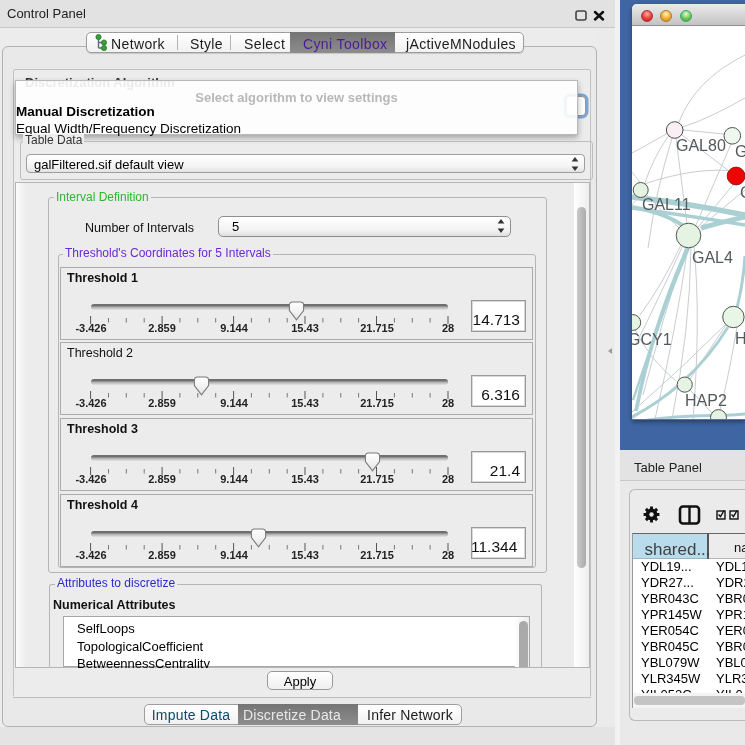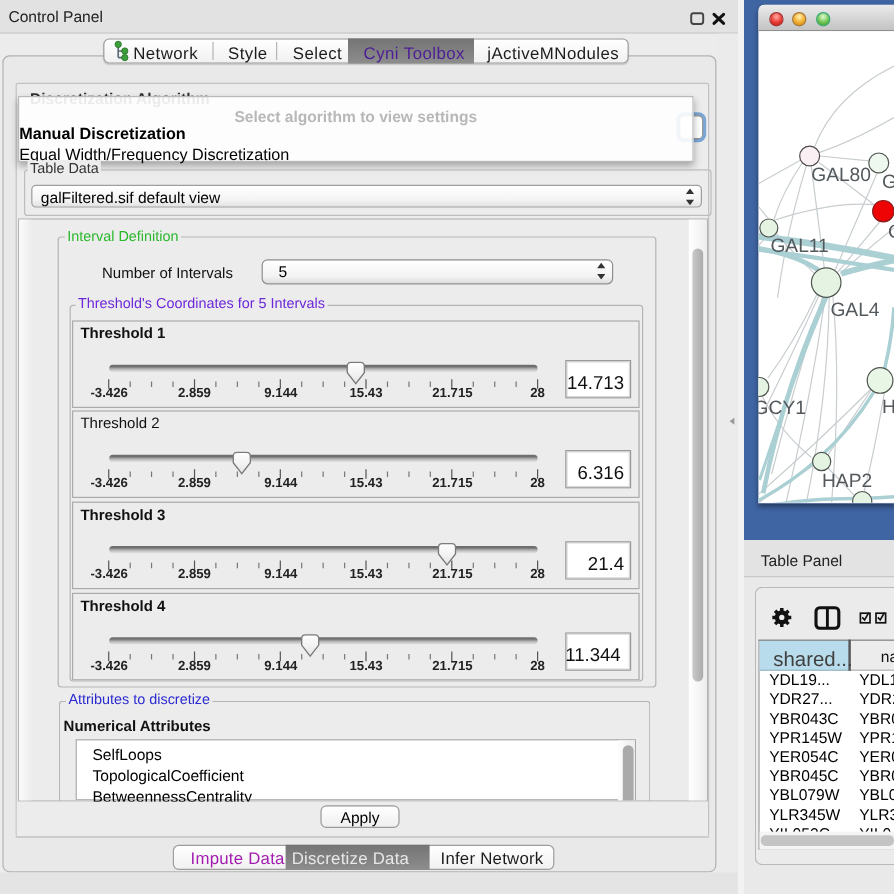--- a/index.html
+++ b/index.html
@@ -270,21 +270,21 @@
 <div class="abs" style="left:515px;top:617px;width:14px;height:50px;background:linear-gradient(90deg,#fdfdfd,#ededed)"></div>
 <div class="abs" style="left:519px;top:621px;width:9px;height:46px;background:#aaaaaa;border-radius:4.5px 4.5px 0 0"></div>
 
 <div class="abs" style="left:14px;top:668px;width:576px;height:29px;background:#ececec"></div>
 <div class="abs" style="left:267px;top:671px;width:66px;height:19px;background:linear-gradient(#ffffff,#efefef);border:1px solid #9a9a9a;border-radius:5px"></div>
 <div class="abs" style="left:267px;top:674px;width:66px;text-align:center;font-size:13px;color:#000">Apply</div>
 <div class="abs" style="left:13px;top:697px;width:578px;height:1px;background:#bdbdbd"></div>
 
 <div class="abs" style="left:144px;top:704px;width:318px;height:21px;border:1px solid #9d9d9d;border-radius:5px;background:linear-gradient(#ffffff,#f1f1f1)"></div>
 <div class="abs" style="left:238px;top:704px;width:120px;height:21px;background:linear-gradient(#747474,#8d8d8d)"></div>
-<div class="abs" style="left:144px;top:706.5px;width:108px;text-align:center;font-size:14px;letter-spacing:0.2px;color:#a21caf">Impute Data</div>
+<div class="abs" style="left:144px;top:706.5px;width:94px;text-align:center;font-size:14px;letter-spacing:0.2px;color:#0c4a6e">Impute Data</div>
 <div class="abs" style="left:238px;top:706.5px;width:108px;text-align:center;font-size:14px;letter-spacing:0.2px;color:#e8e8e8">Discretize Data</div>
 <div class="abs" style="left:358px;top:706.5px;width:104px;text-align:center;font-size:14px;letter-spacing:0.2px;color:#1c1c1c">Infer Network</div>
 
 <div class="abs" style="left:620px;top:0;width:125px;height:450px;background:#3f65a3"></div>
 
 <div class="abs" style="left:632px;top:4px;width:113px;height:416px;background:#fff;border-radius:5px 0 0 0;border-bottom:1px solid #5f729b;box-shadow:0 2px 4px rgba(0,0,0,0.4)"></div>
 <div class="abs" style="left:632px;top:4px;width:113px;height:22px;background:linear-gradient(#ebebeb,#c3c3c3);border-bottom:1px solid #8f8f8f;border-radius:5px 0 0 0"></div>
 <div class="abs" style="left:641px;top:10px;width:12px;height:12px;border-radius:50%;background:radial-gradient(circle at 50% 30%,#ff9a95 8%,#e83b34 55%,#b61e17);border:0.5px solid #a33"></div>
 <div class="abs" style="left:660px;top:10px;width:12px;height:12px;border-radius:50%;background:radial-gradient(circle at 50% 30%,#ffe9a0 8%,#f0ad2d 55%,#c8861a);border:0.5px solid #a73"></div>
 <div class="abs" style="left:680px;top:10px;width:12px;height:12px;border-radius:50%;background:radial-gradient(circle at 50% 30%,#d2f5c0 8%,#6fc353 55%,#3f9427);border:0.5px solid #3a7"></div>

